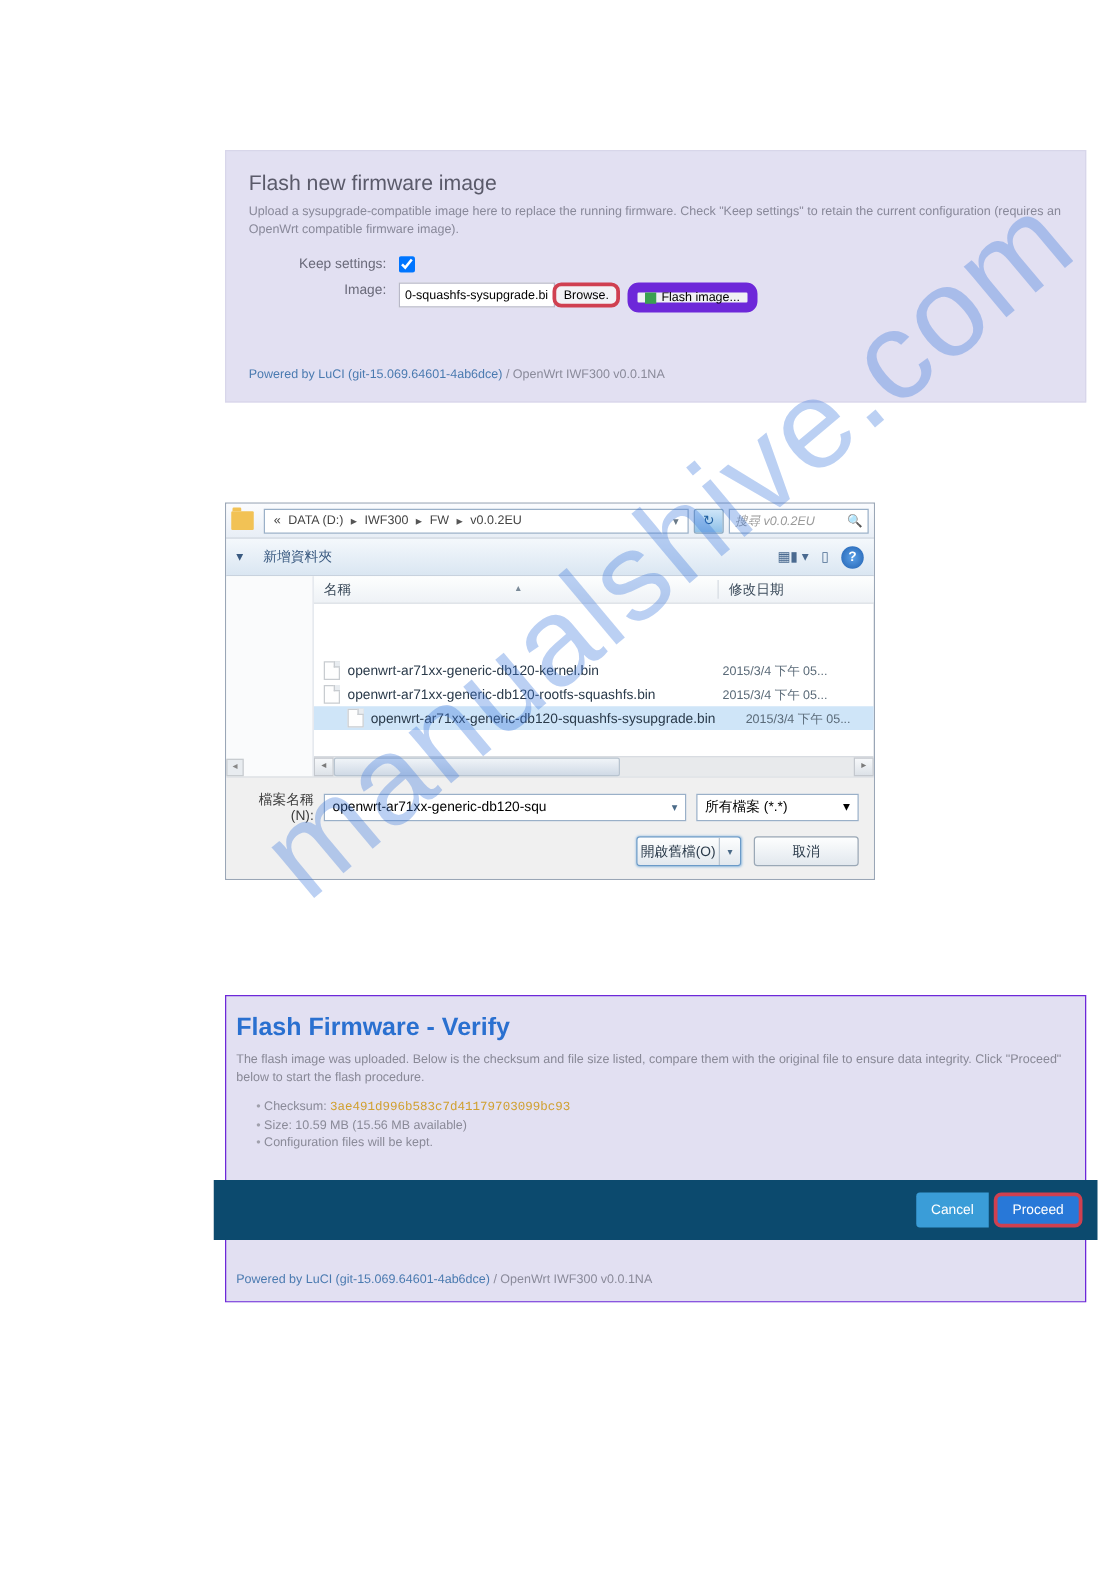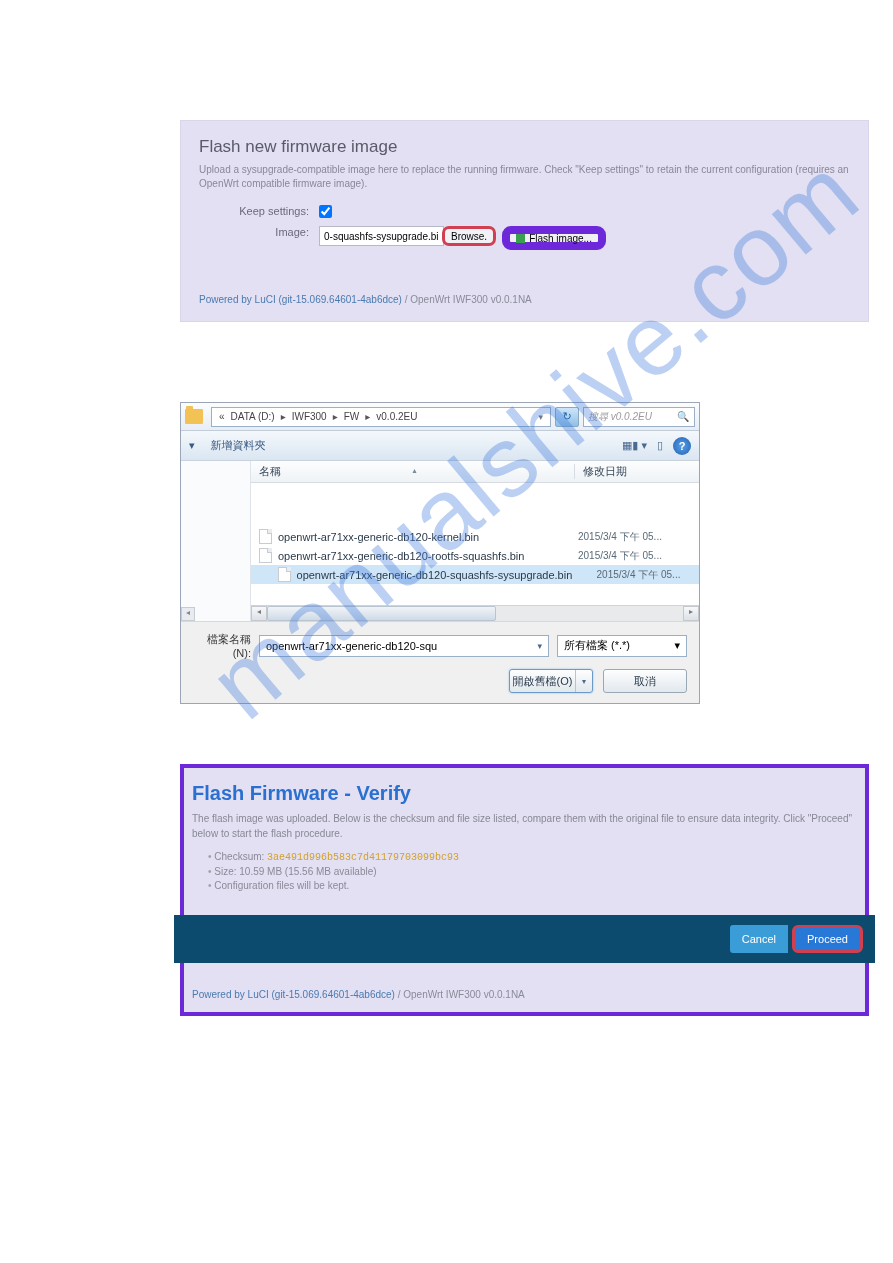--- a/index.html
+++ b/index.html
@@ -148,23 +148,23 @@
   .filter-dd { width:130px; height:22px; border:1px solid #9ab0c8; background:#fff; display:flex; align-items:center; padding:0 6px; justify-content:space-between; }
   .btn-row { display:flex; justify-content:flex-end; gap:10px; }
   .wbtn { width:84px; height:24px; border:1px solid #9aa8b6; background:linear-gradient(#fdfefe,#e2e8ee); border-radius:3px; font-size:11px; color:#2a3a4a; cursor:pointer; }
   .wbtn.open { border:1px solid #6a9ac8; box-shadow:0 0 2px #8ab8e0; display:flex; align-items:center; }
   .wbtn.open .sep { width:1px; height:22px; background:#b8c4d0; margin-left:auto; }
   .wbtn.open .ar { width:16px; text-align:center; color:#4a6a88; font-size:8px; }
 
   
   .panel2 {
     background: #e2e0f2;
-    margin: 60px 24px 0 180px;
+    margin: 92px 24px 0 180px;
     padding: 14px 8px 12px;
-    border: 4px solid #6d28d9;
+    border: 1px solid #6d28d9;
   }
   .panel2 h2 {
     color: #2a70d0;
     font-size: 20px;
     font-weight: 700;
     margin-bottom: 6px;
   }
   .panel2 .desc2 {
     font-size: 10px;
     color: #888896;

